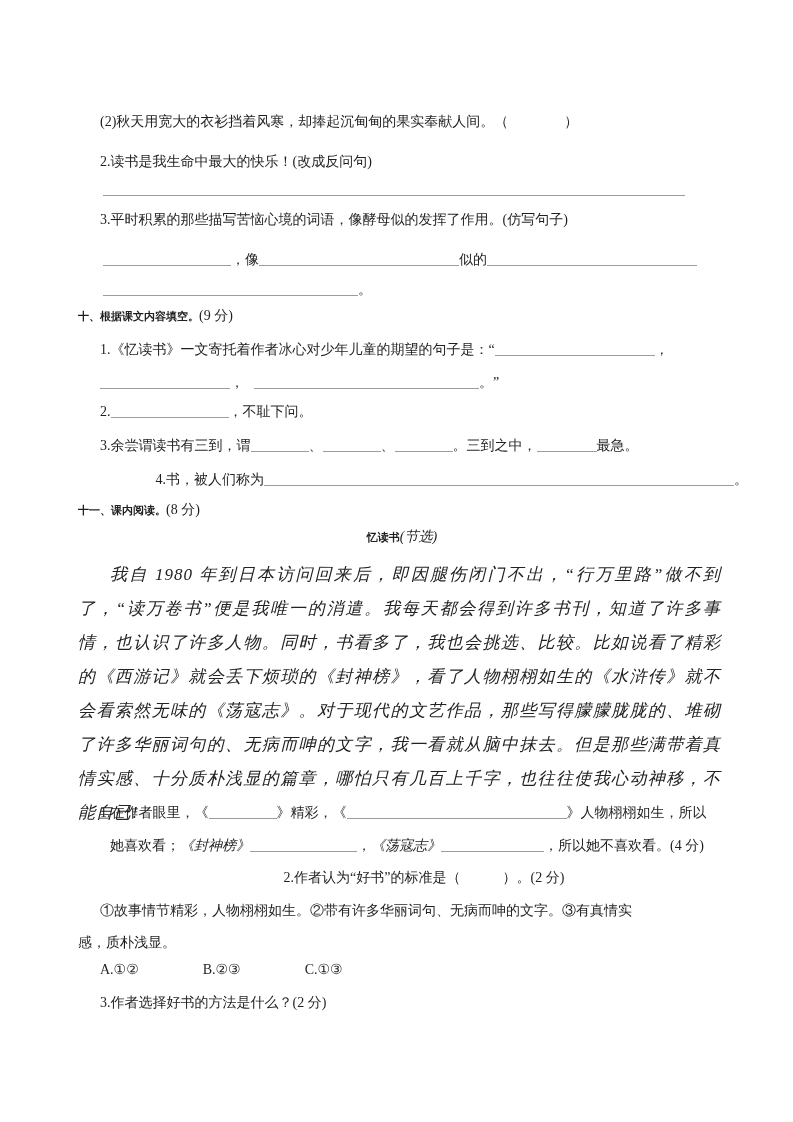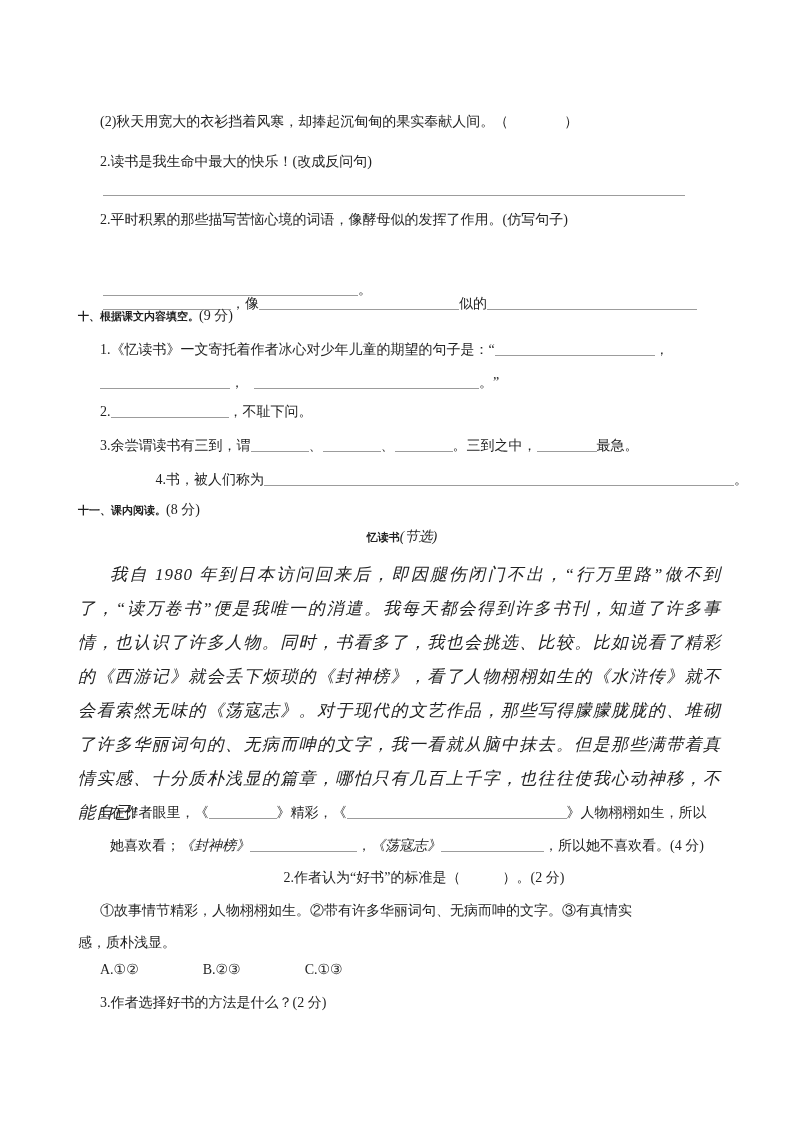--- a/index.html
+++ b/index.html
@@ -48,22 +48,22 @@
   }
 </style>
 </head>
 <body>
 
 <div class="page">
   <div id="lines">
       <div class="line" style="top: 112px; padding-left: 22px;"><span>(2)秋天用宽大的衣衫挡着风寒，却捧起沉甸甸的果实奉献人间。（</span><span class="gap" style="width: 56px;"></span><span>）</span></div>
       <div class="line" style="top: 152px; padding-left: 22px;"><span>2.读书是我生命中最大的快乐！(改成反问句)</span></div>
       <div class="line" style="top: 180px; padding-left: 25px;"><span class="blank" style="width: 582px; border-bottom-color: rgb(156, 156, 156);"></span></div>
-      <div class="line" style="top: 210px; padding-left: 22px;"><span>2.平时积累的那些描写苦恼心境的词语，像酵母似的发挥了作用。(仿写句子)</span></div>
-      <div class="line" style="top: 250px; padding-left: 25px; margin-top: 44px;"><span class="blank" style="width: 128px; border-bottom-color: rgb(156, 156, 156);"></span><span>，像</span><span class="blank" style="width: 200px; border-bottom-color: rgb(156, 156, 156);"></span><span>似的</span><span class="blank" style="width: 210px; border-bottom-color: rgb(156, 156, 156);"></span></div>
+      <div class="line" style="top: 210px; padding-left: 22px;"><span>3.平时积累的那些描写苦恼心境的词语，像酵母似的发挥了作用。(仿写句子)</span></div>
+      <div class="line" style="top: 250px; padding-left: 25px;"><span class="blank" style="width: 128px; border-bottom-color: rgb(156, 156, 156);"></span><span>，像</span><span class="blank" style="width: 200px; border-bottom-color: rgb(156, 156, 156);"></span><span>似的</span><span class="blank" style="width: 210px; border-bottom-color: rgb(156, 156, 156);"></span></div>
       <div class="line" style="top: 280px; padding-left: 25px;"><span class="blank" style="width: 255px; border-bottom-color: rgb(156, 156, 156);"></span><span>。</span></div>
       <div class="line" style="top: 306px;"><span class="heading">十、根据课文内容填空。</span><span>(9 分)</span></div>
       <div class="line" style="top: 340px; padding-left: 22px;"><span>1.《忆读书》一文寄托着作者冰心对少年儿童的期望的句子是：“</span><span class="blank" style="width: 160px; border-bottom-color: rgb(156, 156, 156);"></span><span>，</span></div>
       <div class="line" style="top: 373px; padding-left: 22px;"><span class="blank" style="width: 130px; border-bottom-color: rgb(156, 156, 156);"></span><span>，</span><span class="gap" style="width: 10px;"></span><span class="blank" style="width: 225px; border-bottom-color: rgb(156, 156, 156);"></span><span>。”</span></div>
       <div class="line" style="top: 402px; padding-left: 22px;"><span>2.</span><span class="blank" style="width: 118px; border-bottom-color: rgb(156, 156, 156);"></span><span>，不耻下问。</span></div>
       <div class="line" style="top: 436px; padding-left: 22px;"><span>3.余尝谓读书有三到，谓</span><span class="blank" style="width: 58px; border-bottom-color: rgb(156, 156, 156);"></span><span>、</span><span class="blank" style="width: 58px; border-bottom-color: rgb(156, 156, 156);"></span><span>、</span><span class="blank" style="width: 58px; border-bottom-color: rgb(156, 156, 156);"></span><span>。三到之中，</span><span class="blank" style="width: 60px; border-bottom-color: rgb(156, 156, 156);"></span><span>最急。</span></div>
       <div class="line" style="top: 470px; padding-left: 22px; text-align: right;"><span>4.书，被人们称为</span><span class="blank" style="width: 470px; border-bottom-color: rgb(156, 156, 156);"></span><span>。</span></div>
       <div class="line" style="top: 500px;"><span class="heading">十一、课内阅读。</span><span>(8 分)</span></div>
       <div class="line center" style="top: 527px;"><span class="heading">忆读书</span><span class="kai">(节选)</span></div>
       <div class="line" style="top: 803px; padding-left: 22px;"><span>1.在作者眼里，《</span><span class="blank" style="width: 68px; border-bottom-color: rgb(156, 156, 156);"></span><span>》精彩，《</span><span class="blank" style="width: 220px; border-bottom-color: rgb(156, 156, 156);"></span><span>》人物栩栩如生，所以</span></div>

